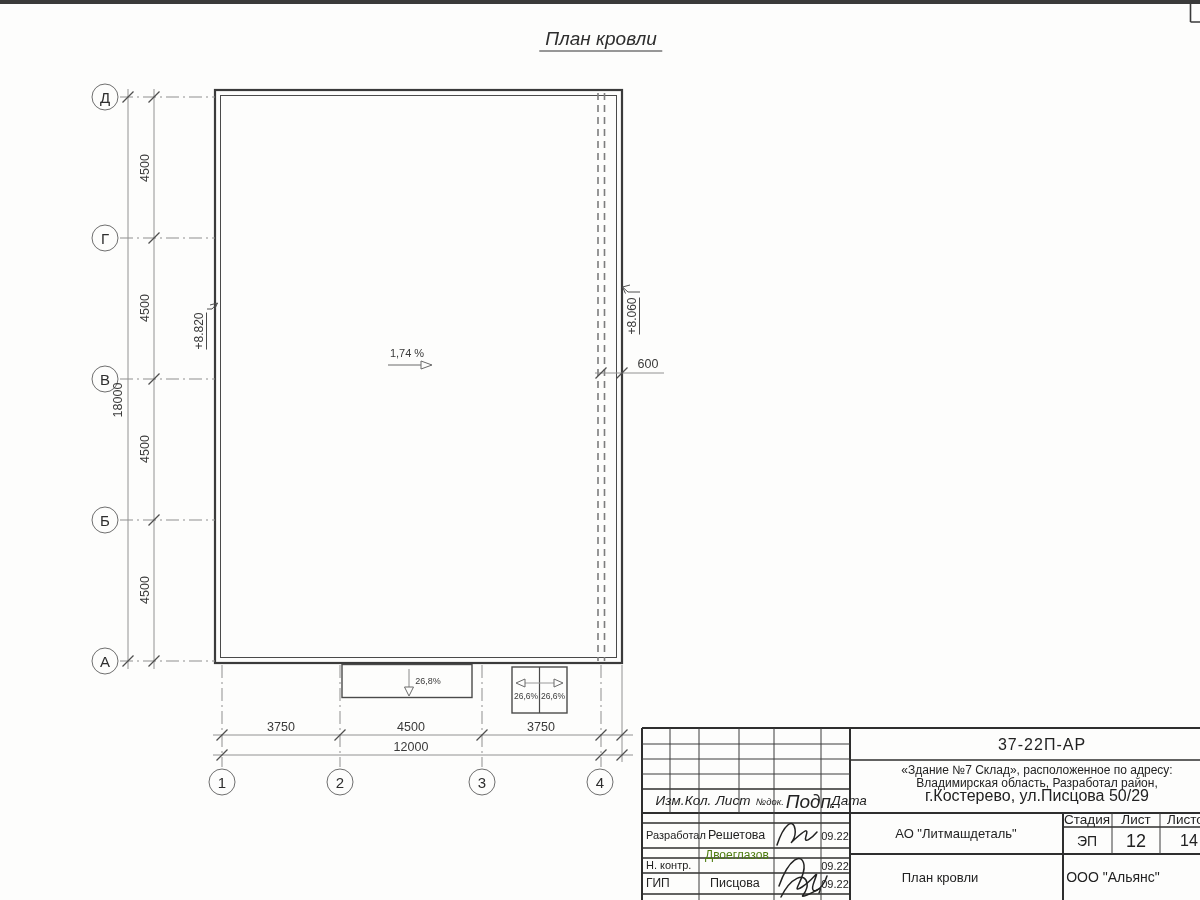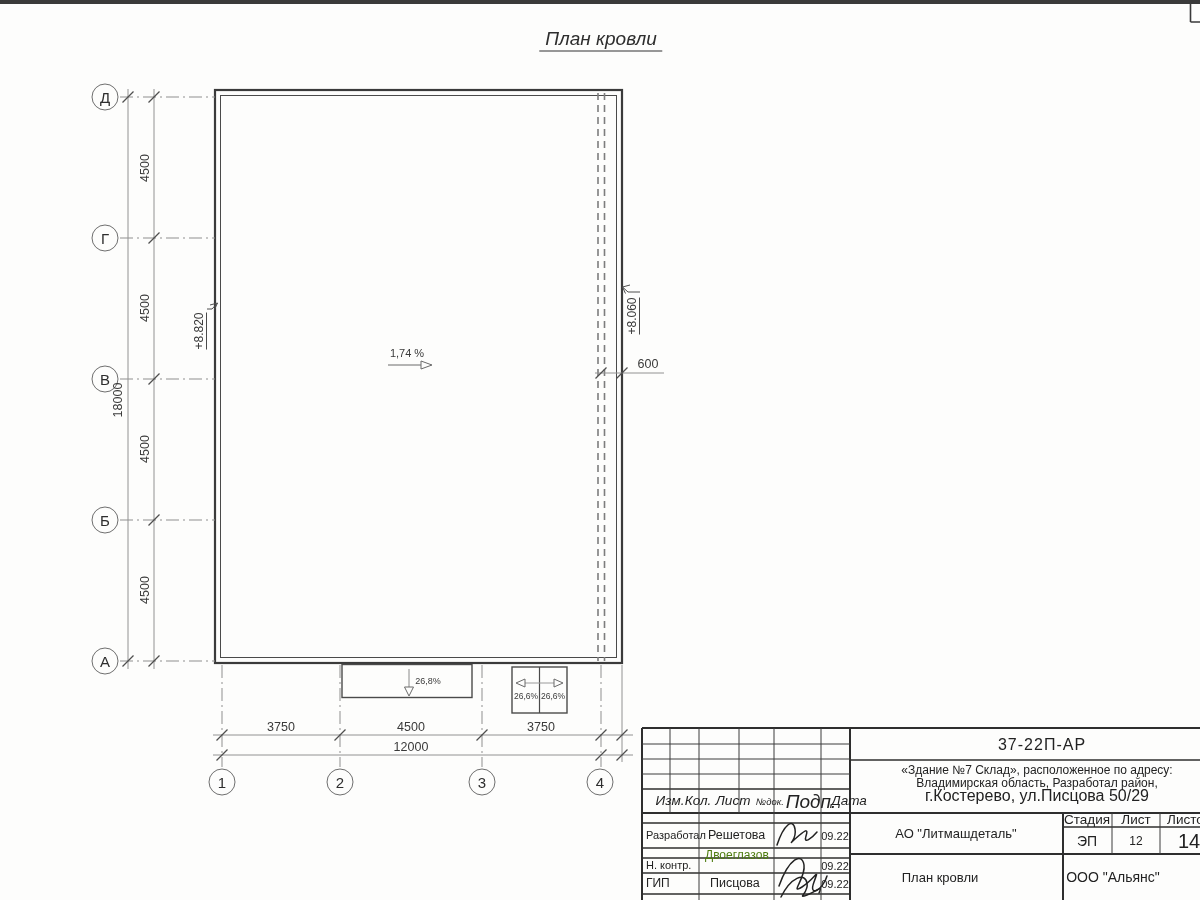--- a/index.html
+++ b/index.html
@@ -217,14 +217,14 @@
 <div class="abs ctr stamp" style="left:835px;top:884px;font-size:11px">09.22</div>
 
 <div class="abs ctr stamp" style="left:956px;top:833px;font-size:13px">АО "Литмашдеталь"</div>
 <div class="abs ctr stamp" style="left:940px;top:877px;font-size:13px">План кровли</div>
 <div class="abs ctr stamp" style="left:1113px;top:877px;font-size:14px">ООО "Альянс"</div>
 
 <div class="abs ctr stamp" style="left:1087px;top:820px;font-size:13.5px">Стадия</div>
 <div class="abs ctr stamp" style="left:1136px;top:820px;font-size:13.5px">Лист</div>
 <div class="abs ctr stamp" style="left:1189px;top:820px;font-size:13.5px">Листов</div>
 <div class="abs ctr stamp" style="left:1087px;top:841px;font-size:14px">ЭП</div>
-<div class="abs ctr stamp" style="left:1136px;top:841px;font-size:12px">12</div>
-<div class="abs ctr stamp" style="left:1189px;top:841px;font-size:20px">14</div>
+<div class="abs ctr stamp" style="left:1136px;top:841px;font-size:18px">12</div>
+<div class="abs ctr stamp" style="left:1189px;top:841px;font-size:16px">14</div>
 
 </body></html>

